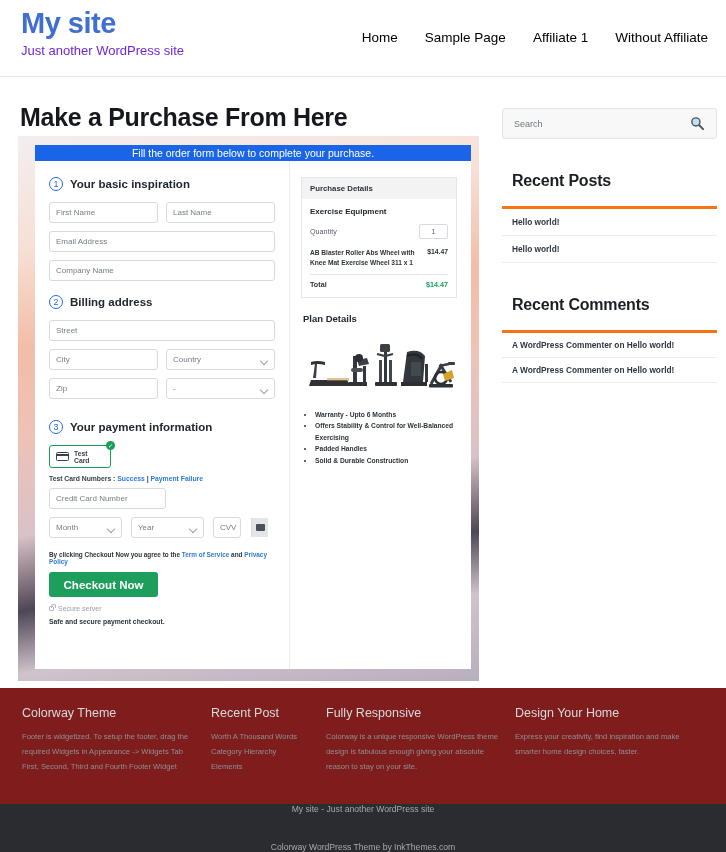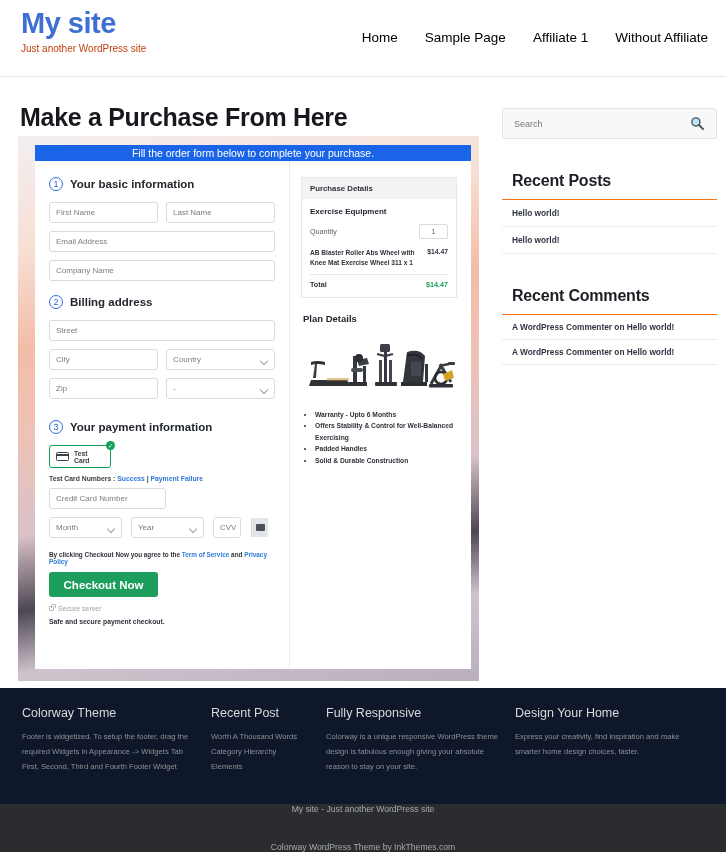--- a/index.html
+++ b/index.html
@@ -15,21 +15,21 @@
   .site-header {
     position: absolute; left: 0; top: 0; width: 726px; height: 77px;
     background: #fff;
     border-bottom: 1px solid #e8e8ec;
   }
   .brand { position: absolute; left: 21px; top: 8px; }
   .brand-title {
     font-size: 29px; font-weight: 700; color: #3f6fd1;
     letter-spacing: -0.5px; line-height: 1.1;
   }
-  .brand-tag { font-size: 10px; color: #c2410c; margin-top: 3px; }
+  .brand-tag { font-size: 13px; color: #6d28d9; margin-top: 3px; }
   .main-nav {
     position: absolute; right: 18px; top: 30px;
     display: flex; align-items: center; gap: 27px;
   }
   .nav-item {
     font-size: 13.5px; color: #000000; text-decoration: none;
     white-space: nowrap; cursor: pointer;
   }
 
   
@@ -178,32 +178,32 @@
   .search-box {
     height: 31px; border: 1px solid #e4e4e7; background: #f8f8f9;
     border-radius: 3px; display: flex; align-items: center;
     padding: 0 11px; justify-content: space-between; cursor: text;
   }
   .search-box .ph { font-size: 9px; color: #73797f; }
   .widget-title {
     font-size: 16px; font-weight: 700; color: #1b1e24;
     margin: 33px 0 0 10px; letter-spacing: -0.2px;
   }
-  .widget-list { margin-top: 9px; border-top: 1px solid #f97316; }
+  .widget-list { margin-top: 16px; border-top: 3px solid #f97316; }
   .widget-list li {
     list-style: none; border-bottom: 1px solid #ececee;
     padding: 8px 10px; font-size: 8.3px; color: #2f3540;
     font-weight: 700; cursor: pointer;
   }
   .widget-list.comments li { padding: 7px 10px; }
 
   
   .footer {
     position: absolute; left: 0; top: 688px; width: 726px; height: 116px;
-    background: #0f172a;
+    background: #7f1d1d;
   }
   .footer-cols {
     display: flex; padding: 18px 22px 0 22px; gap: 0;
   }
   .fcol { flex: 1; padding-right: 14px; }
   .fcol:nth-child(2) { flex: 0 0 115px; }
   .fcol-title { font-size: 12.5px; color: #d8d9db; margin-bottom: 9px; font-weight: 400; }
   .fcol-text { font-size: 7.6px; color: #8d9095; line-height: 2.0; }
   .fcol-list li { list-style: none; font-size: 7.6px; color: #8d9095; line-height: 2.0; cursor: pointer; }
 
@@ -239,21 +239,21 @@
 
       <div class="form-banner">Fill the order form below to complete your purchase.</div>
 
       <div class="form-body">
 
         <div class="form-left">
 
           
           <div class="step-head">
             <span class="step-num">1</span>
-            <span class="step-label">Your basic information</span>
+            <span class="step-label">Your basic inspiration</span>
           </div>
           <div class="row2">
             <div class="fld">First Name</div>
             <div class="fld">Last Name</div>
           </div>
           <div class="fld">Email Address</div>
           <div class="fld">Company Name</div>
 
           
           <div class="step-head" style="margin-top:14px;">

